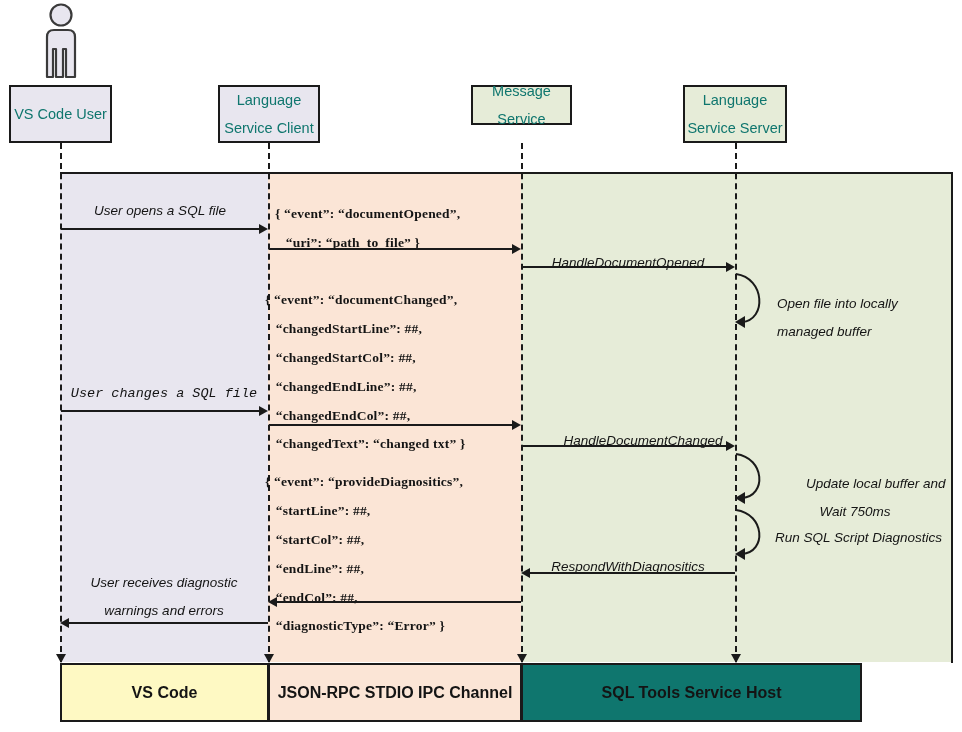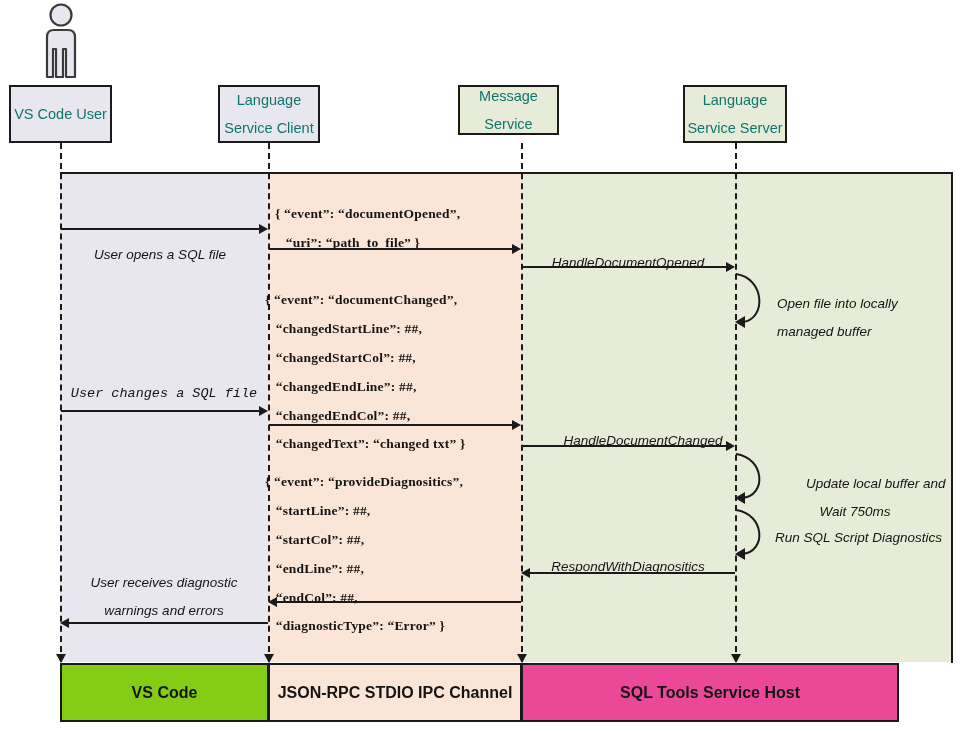--- a/index.html
+++ b/index.html
@@ -47,21 +47,21 @@
     font-size: 14.5px;
     color: #0f766e;
     line-height: 1.95;
     text-align: center;
   }
   .lifebox.gray  { background: #e8e6ef; }
   .lifebox.green { background: #e6ecd8; }
 
   .box-user   { left: 9px;   top: 85px; width: 103px; height: 58px; }
   .box-client { left: 218px; top: 85px; width: 102px; height: 58px; }
-  .box-proto  { left: 458px; top: 85px; width: 101px; height: 50px; }
+  .box-proto  { left: 471px; top: 85px; width: 101px; height: 40px; }
   .box-server { left: 683px; top: 85px; width: 104px; height: 58px; }
 
   
   .lifeline {
     position: absolute;
     width: 0;
     border-left: 2px dashed #1a1a1a;
   }
 
   
@@ -134,23 +134,23 @@
     position: absolute;
     box-sizing: border-box;
     border: 2px solid #1a1a1a;
     display: flex;
     align-items: center;
     justify-content: center;
     font-weight: bold;
     font-size: 16px;
     color: #141414;
   }
-  .footer-vscode { left: 60px;  top: 663px; width: 209px; height: 59px; background: #84cc16; }
+  .footer-vscode { left: 60px;  top: 663px; width: 209px; height: 59px; background: #fef9c3; }
   .footer-ipc    { left: 268px; top: 663px; width: 254px; height: 59px; background: #fbe5d6; }
-  .footer-host   { left: 521px; top: 663px; width: 378px; height: 59px; background: #ec4899; }
+  .footer-host   { left: 521px; top: 663px; width: 341px; height: 59px; background: #0f766e; }
 
   .actor { position: absolute; left: 35px; top: 3px; }
 </style>
 </head>
 <body>
 
 <div id="canvas">
 
   <div class="actor">
     <svg width="52" height="78" viewBox="0 0 52 78">
@@ -179,21 +179,21 @@
   <div class="band band-ipc"></div>
   <div class="band band-host"></div>
   <div class="band-topline"></div>
   <div class="band-rightline"></div>
 
   <div class="lifeline" style="left:60px;  top:143px; height:519px;"></div>
   <div class="lifeline" style="left:268px; top:143px; height:519px;"></div>
   <div class="lifeline" style="left:521px; top:143px; height:519px;"></div>
   <div class="lifeline" style="left:735px; top:143px; height:519px;"></div>
 
-  <div class="msg-label" style="left:60px; top:201px; width:200px;margin-top:44px;">User opens a SQL file</div>
+  <div class="msg-label" style="left:60px; top:201px; width:200px;">User opens a SQL file</div>
   <div class="arrow-h" style="left:61px; top:228px; width:198px;"></div>
   <div class="head-r" style="left:259px; top:224px;"></div>
 
   <div class="json-block" style="left:275px; top:200px;">{ “event”: “documentOpened”,
    “uri”: “path_to_file” }</div>
 
   <div class="arrow-h" style="left:269px; top:248px; width:243px;"></div>
   <div class="head-r" style="left:512px; top:244px;"></div>
 
   <div class="msg-label" style="left:521px; top:253px; width:214px;">HandleDocumentOpened</div>

